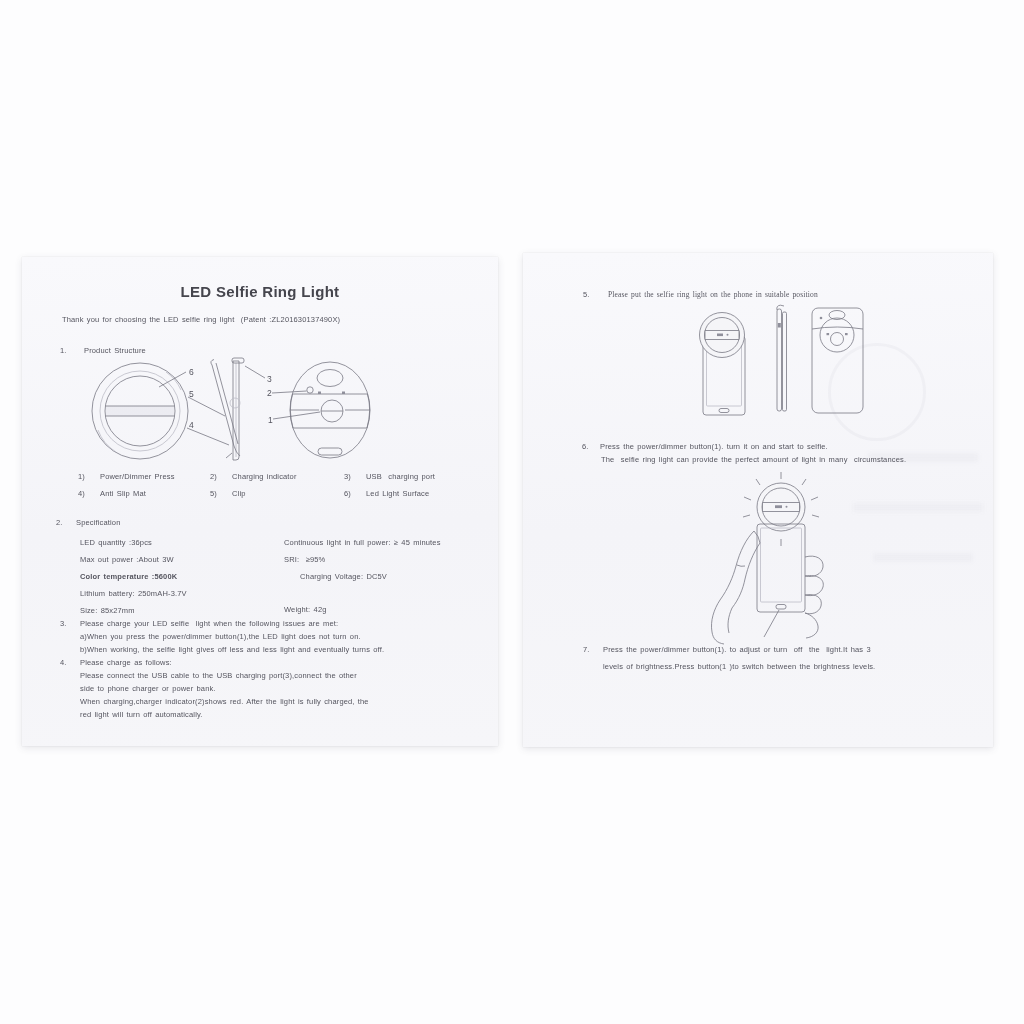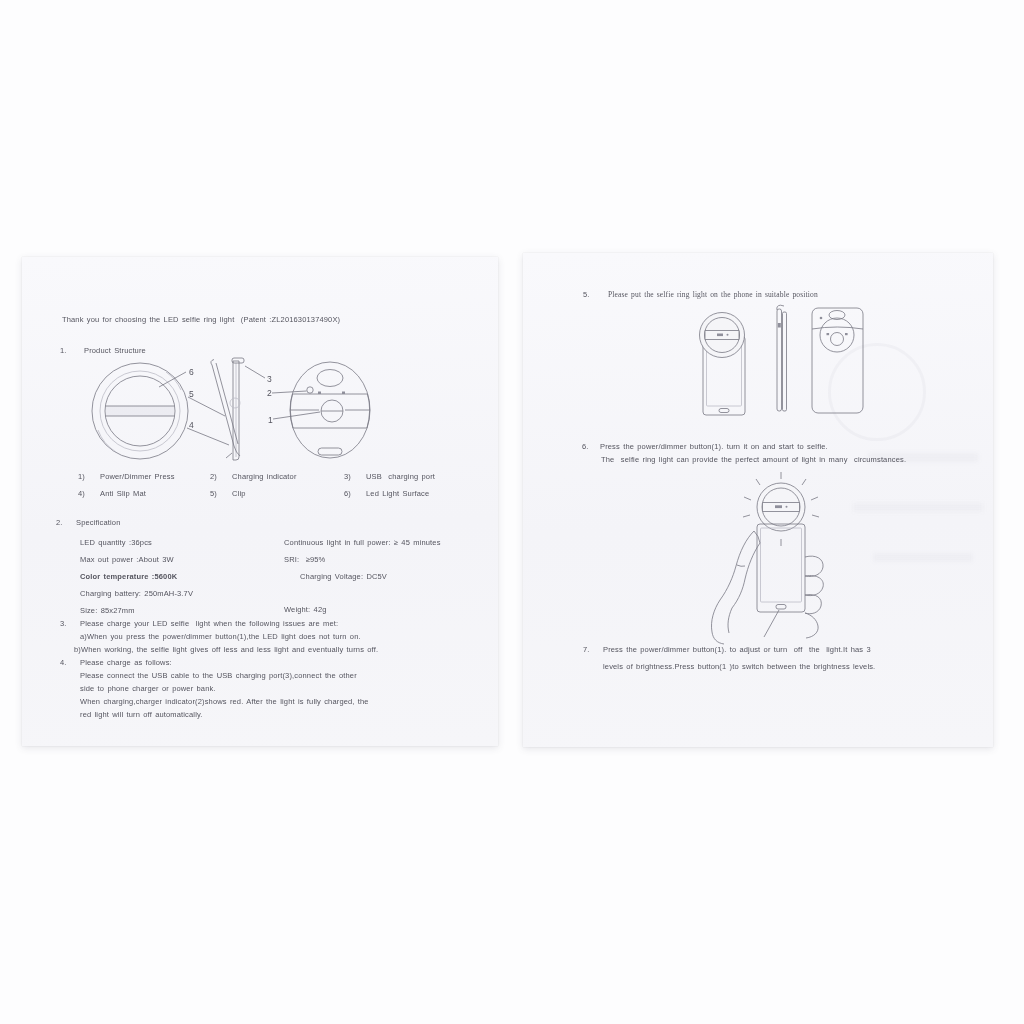--- a/index.html
+++ b/index.html
@@ -33,20 +33,21 @@
   .figlabel{font-size:8.5px;fill:#55555f;font-family:"Liberation Sans",sans-serif;}
   .ghost{position:absolute;pointer-events:none;}
 </style>
 </head>
 <body>
 
 <div class="photo">
 
   <div class="page" style="left:22px;top:257px;width:476px;height:489px;">
 
+    <div class="doc-title" style="top:26px;">LED Selfie Ring Light</div>
 
     <div class="t" style="left:40px;top:58px;">Thank you for choosing the LED selfie ring light  (Patent :ZL201630137490X)</div>
 
     <div class="t secnum" style="left:38px;top:89px;">1.</div>
     <div class="t" style="left:62px;top:89px;">Product Structure</div>
 
     <svg class="fig" style="left:30px;top:101px;" width="380" height="120" viewBox="0 0 380 120">
 
       <g>
         <circle class="ln" cx="88" cy="53" r="48"></circle>
@@ -116,31 +117,31 @@
     <div class="t" style="left:210px;top:232px;">Clip</div>
     <div class="t" style="left:322px;top:232px;">6)</div>
     <div class="t" style="left:344px;top:232px;">Led Light Surface</div>
 
     <div class="t secnum" style="left:34px;top:261px;">2.</div>
     <div class="t" style="left:54px;top:261px;">Specification</div>
 
     <div class="t" style="left:58px;top:281px;">LED quantity :36pcs</div>
     <div class="t" style="left:58px;top:298px;">Max out power :About 3W</div>
     <div class="t" style="left:58px;top:315px;font-weight:bold;">Color temperature :5600K</div>
-    <div class="t" style="left:58px;top:332px;">Charging battery: 250mAH-3.7V</div>
+    <div class="t" style="left:58px;top:332px;">Lithium battery: 250mAH-3.7V</div>
     <div class="t" style="left:58px;top:349px;">Size: 85x27mm</div>
     <div class="t" style="left:262px;top:281px;">Continuous light in full power: ≥ 45 minutes</div>
     <div class="t" style="left:262px;top:298px;">SRI:  ≥95%</div>
     <div class="t" style="left:278px;top:315px;">Charging Voltage: DC5V</div>
     <div class="t" style="left:262px;top:348px;text-align:center;">Weight: 42g</div>
 
     <div class="t secnum" style="left:38px;top:362px;">3.</div>
     <div class="t" style="left:58px;top:362px;">Please charge your LED selfie  light when the following issues are met:</div>
     <div class="t" style="left:58px;top:375px;">a)When you press the power/dimmer button(1),the LED light does not turn on.</div>
-    <div class="t" style="left:52px;top:388px;">b)When working, the selfie light gives off less and less light and eventually turns off.</div>
+    <div class="t" style="left:58px;top:388px;">b)When working, the selfie light gives off less and less light and eventually turns off.</div>
 
     <div class="t secnum" style="left:38px;top:401px;">4.</div>
     <div class="t" style="left:58px;top:401px;text-align:right;">Please charge as follows:</div>
     <div class="t" style="left:58px;top:414px;">Please connect the USB cable to the USB charging port(3),connect the other</div>
     <div class="t" style="left:58px;top:427px;">side to phone charger or power bank.</div>
     <div class="t" style="left:58px;top:440px;">When charging,charger indicator(2)shows red. After the light is fully charged, the</div>
     <div class="t" style="left:58px;top:453px;">red light will turn off automatically.</div>
   </div>
 
   <div class="page" style="left:523px;top:253px;width:470px;height:494px;">

